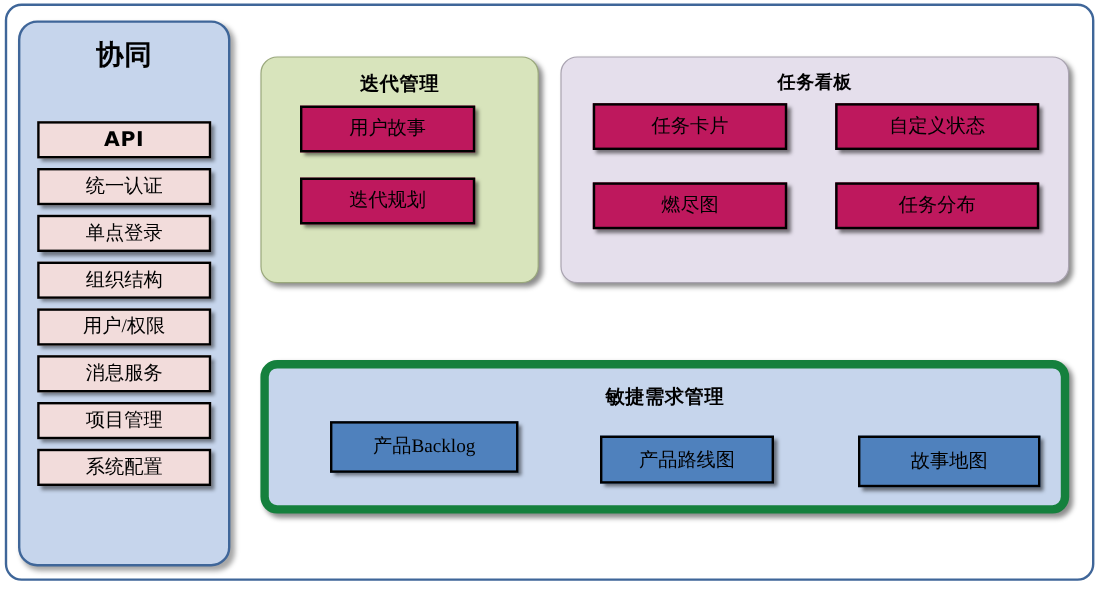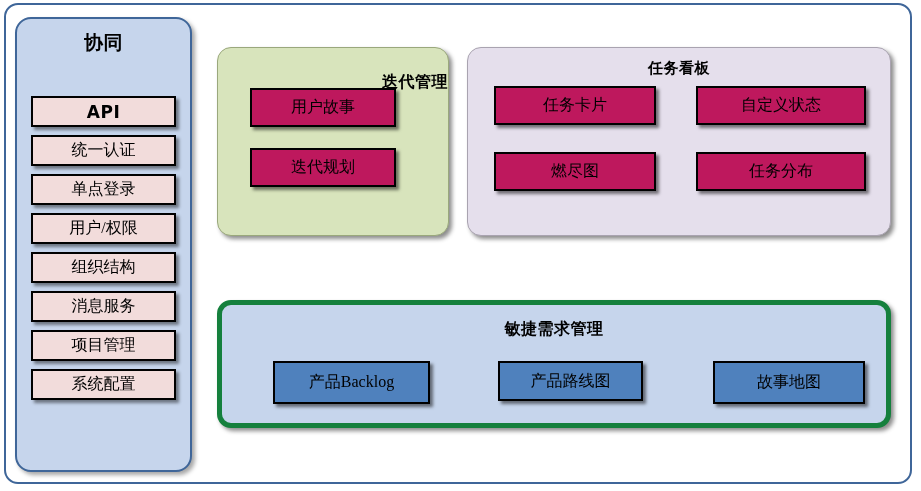--- a/index.html
+++ b/index.html
@@ -55,21 +55,21 @@
     left: 15px;
     top: 17px;
     width: 177px;
     height: 455px;
     background: #c6d5ec;
     border: 2px solid #3f6699;
     border-radius: 16px;
     box-shadow: 3px 3px 4px rgba(0,0,0,0.35);
   }
   .panel-sidebar .panel-title {
-    font-size: 19px;
+    font-size: 23px;
     margin-top: 11px;
     margin-bottom: 8px;
   }
 
   .side-list {
     position: relative;
     padding: 0 14px;
     margin-top: 40px;
   }
   .side-item {
@@ -97,22 +97,21 @@
   .panel-green {
     left: 217px;
     top: 47px;
     width: 232px;
     height: 189px;
     background: #d8e4bc;
     border: 1px solid #9aa87c;
   }
   .panel-green .panel-title {
     font-size: 16px;
-    margin-top: 24px;
-    text-align: right;
+    margin-top: 12px;
   }
 
   
   .panel-purple {
     left: 467px;
     top: 47px;
     width: 424px;
     height: 189px;
     background: #e5dfec;
     border: 1px solid #a9a3b0;
@@ -122,21 +121,21 @@
     margin-top: 11px;
   }
 
   
   .panel-blue {
     left: 217px;
     top: 300px;
     width: 674px;
     height: 128px;
     background: #c6d5ec;
-    border: 5px solid #15803d;
+    border: 7px solid #15803d;
   }
   .panel-blue .panel-title {
     font-size: 16px;
     margin-top: 14px;
   }
 
   
   .node {
     position: absolute;
     box-sizing: border-box;
@@ -153,39 +152,39 @@
   .node-blue { background: #4f81bd; }
 
   .node-green.n1 { left: 32px; top: 40px;  width: 146px; height: 39px; }
   .node-green.n2 { left: 32px; top: 100px; width: 146px; height: 39px; }
 
   .node-purple.p1 { left: 26px;  top: 38px;  width: 162px; height: 39px; }
   .node-purple.p2 { left: 228px; top: 38px;  width: 170px; height: 39px; }
   .node-purple.p3 { left: 26px;  top: 104px; width: 162px; height: 39px; }
   .node-purple.p4 { left: 228px; top: 104px; width: 170px; height: 39px; }
 
-  .node-blue.b1 { left: 51px;  top: 56px; width: 157px; height: 43px; }
+  .node-blue.b1 { left: 51px;  top: 44px; width: 157px; height: 43px; }
   .node-blue.b2 { left: 276px; top: 56px; width: 145px; height: 40px; }
   .node-blue.b3 { left: 491px; top: 56px; width: 152px; height: 43px; }
 </style>
 </head>
 <body>
 
 <div id="canvas">
 
   <div class="outer-frame"></div>
 
   <div class="panel panel-sidebar">
     <div class="panel-title">协同</div>
     <div class="side-list">
       <div class="side-item api-item">API</div>
       <div class="side-item">统一认证</div>
       <div class="side-item">单点登录</div>
+      <div class="side-item">组织结构</div>
       <div class="side-item">用户/权限</div>
-      <div class="side-item">组织结构</div>
       <div class="side-item">消息服务</div>
       <div class="side-item">项目管理</div>
       <div class="side-item">系统配置</div>
     </div>
   </div>
 
   <div class="panel panel-green">
     <div class="panel-title">迭代管理</div>
     <div class="node node-green n1">用户故事</div>
     <div class="node node-green n2">迭代规划</div>

